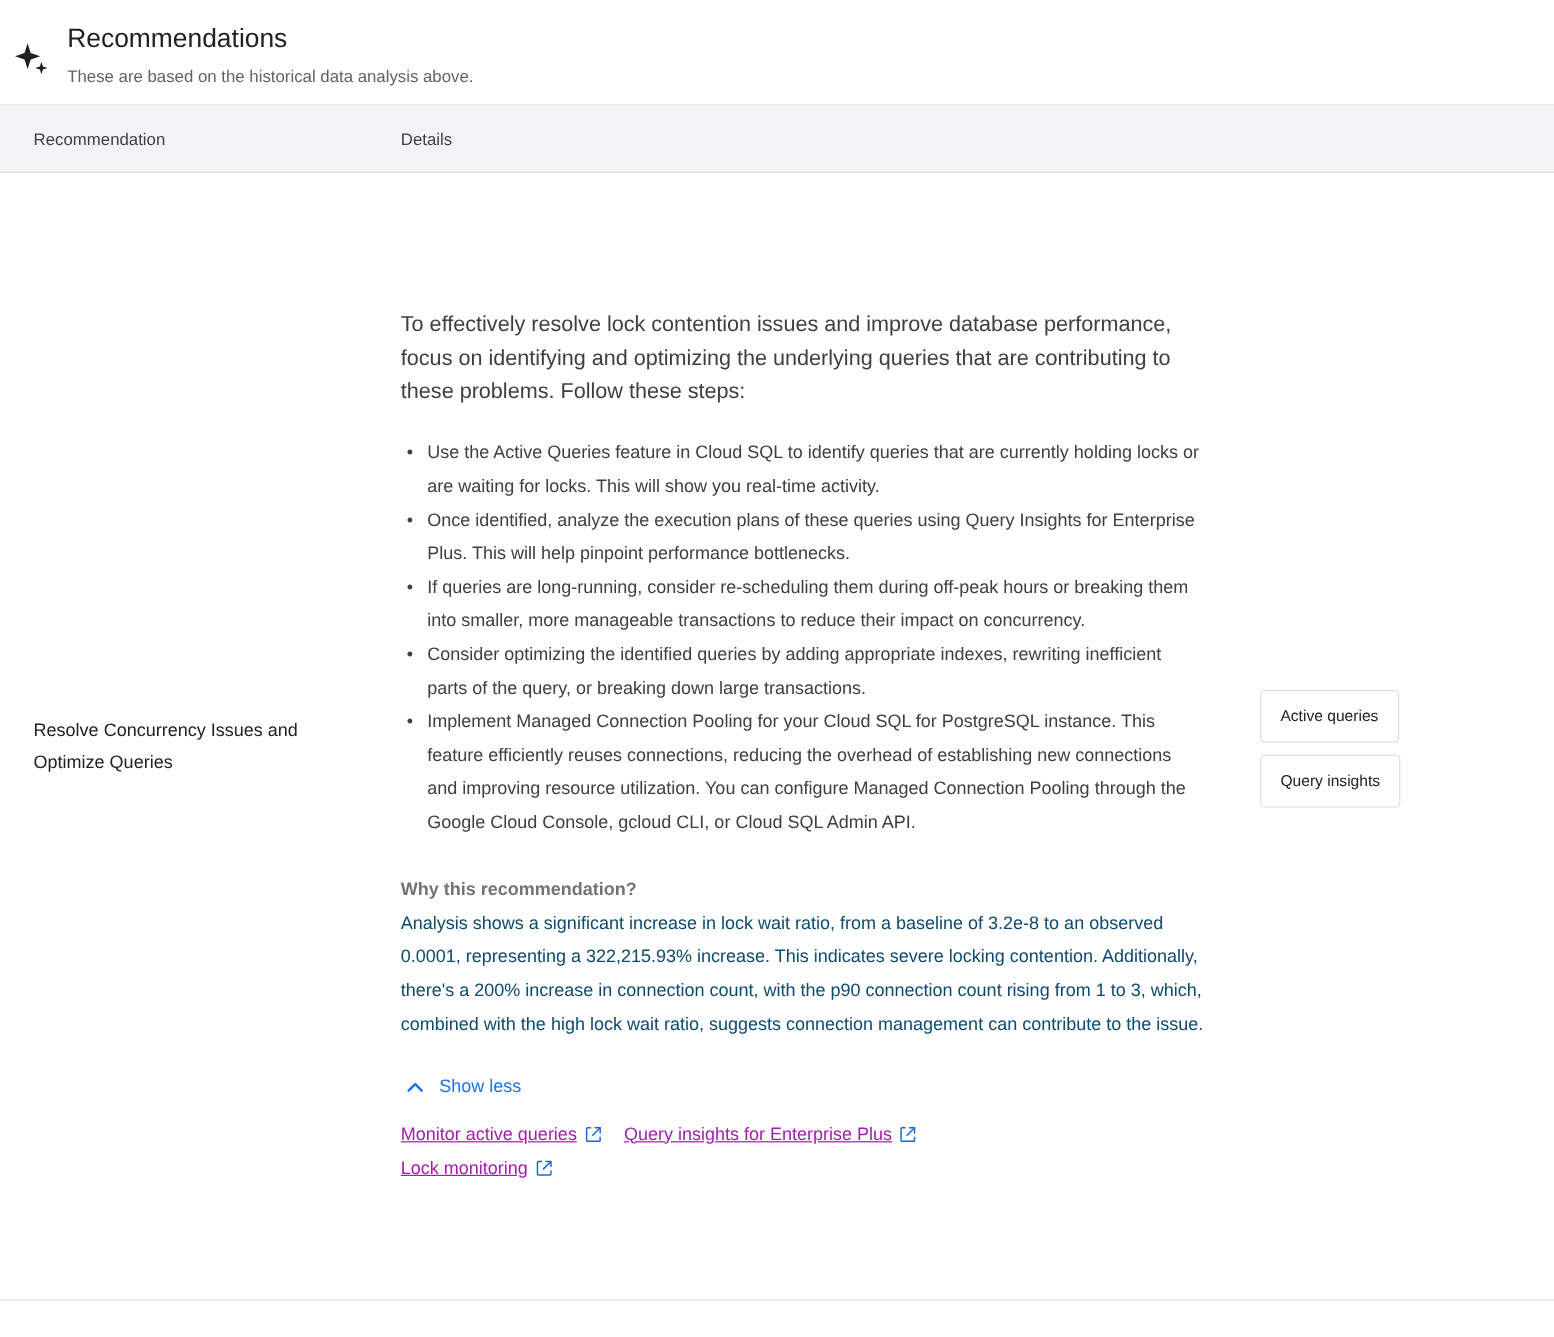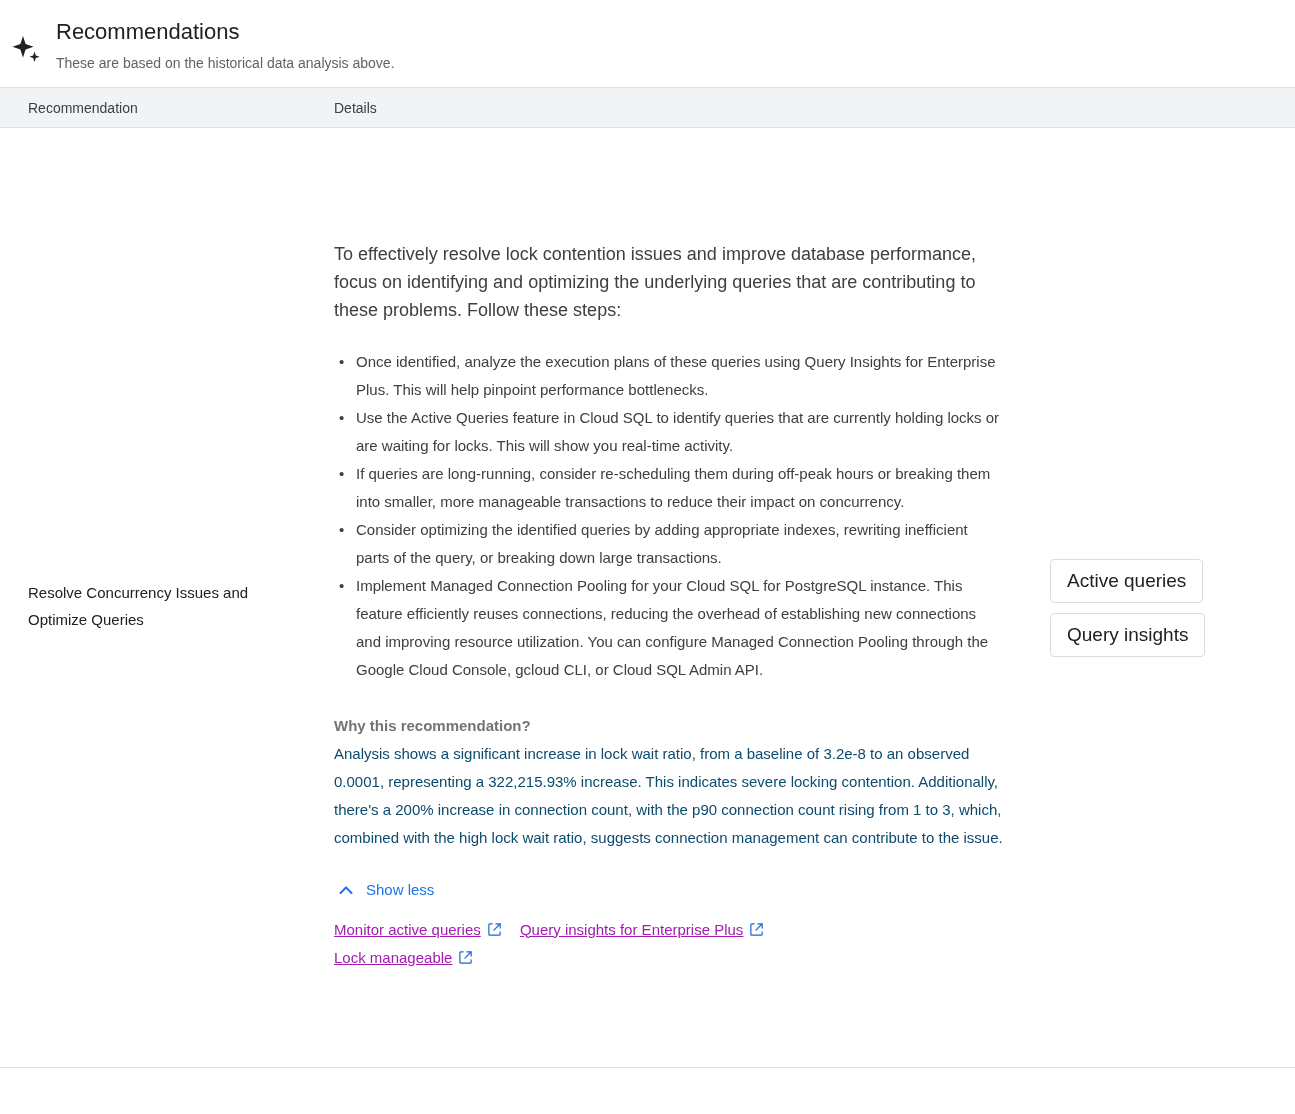--- a/index.html
+++ b/index.html
@@ -55,21 +55,21 @@
   }
 
   
   .table {
     width: 1295px;
     border-top: 1px solid #e0e0e0;
   }
   .table-head {
     display: flex;
     background: #f1f3f4;
-    height: 40px;
+    height: 56px;
     align-items: center;
     border-bottom: 1px solid #e0e0e0;
   }
   .col-rec {
     width: 334px;
     min-width: 334px;
     padding-left: 28px;
   }
   .col-details {
     flex: 1;
@@ -203,21 +203,21 @@
     margin-left: 6px;
     display: inline-flex;
     align-items: center;
   }
 
   .action-btn {
     border: 1px solid #dadce0;
     border-radius: 4px;
     background: #fff;
     color: #202124;
-    font-size: 19px;
+    font-size: 13px;
     font-family: "Liberation Sans", sans-serif;
     padding: 0 16px;
     height: 44px;
     line-height: 34px;
     cursor: pointer;
     white-space: nowrap;
   }
 </style>
 </head>
 <body>
@@ -246,22 +246,22 @@
     </div>
 
     <div class="table-row">
 
       <div class="cell-rec">Resolve Concurrency Issues and Optimize Queries</div>
 
       <div class="cell-details">
         <p class="intro-para">To effectively resolve lock contention issues and improve database performance, focus on identifying and optimizing the underlying queries that are contributing to these problems. Follow these steps:</p>
 
         <ul class="steps">
+          <li>Use the Active Queries feature in Cloud SQL to identify queries that are currently holding locks or are waiting for locks. This will show you real-time activity.</li>
           <li>Once identified, analyze the execution plans of these queries using Query Insights for Enterprise Plus. This will help pinpoint performance bottlenecks.</li>
-          <li>Use the Active Queries feature in Cloud SQL to identify queries that are currently holding locks or are waiting for locks. This will show you real-time activity.</li>
           <li>If queries are long-running, consider re-scheduling them during off-peak hours or breaking them into smaller, more manageable transactions to reduce their impact on concurrency.</li>
           <li>Consider optimizing the identified queries by adding appropriate indexes, rewriting inefficient parts of the query, or breaking down large transactions.</li>
           <li>Implement Managed Connection Pooling for your Cloud SQL for PostgreSQL instance. This feature efficiently reuses connections, reducing the overhead of establishing new connections and improving resource utilization. You can configure Managed Connection Pooling through the Google Cloud Console, gcloud CLI, or Cloud SQL Admin API.</li>
         </ul>
 
         <div class="why-title">Why this recommendation?</div>
         <p class="why-body">Analysis shows a significant increase in lock wait ratio, from a baseline of 3.2e-8 to an observed 0.0001, representing a 322,215.93% increase. This indicates severe locking contention. Additionally, there's a 200% increase in connection count, with the p90 connection count rising from 1 to 3, which, combined with the high lock wait ratio, suggests connection management can contribute to the issue.</p>
 
         <div class="show-less">
           <span class="chev">
@@ -288,21 +288,21 @@
             <span class="ext">
               <svg width="15" height="15" viewBox="0 0 16 16" aria-hidden="true">
                 <path d="M6 2 H2.8 A0.8 0.8 0 0 0 2 2.8 V13.2 A0.8 0.8 0 0 0 2.8 14 H13.2 A0.8 0.8 0 0 0 14 13.2 V10" fill="none" stroke="#1967d2" stroke-width="1.3"></path>
                 <path d="M9.5 2 H14 V6.5" fill="none" stroke="#1967d2" stroke-width="1.3" stroke-linecap="round"></path>
                 <path d="M13.6 2.4 L7.4 8.6" fill="none" stroke="#1967d2" stroke-width="1.3" stroke-linecap="round"></path>
               </svg>
             </span>
           </a>
           <br>
           <a class="doc-link">
-            <span>Lock manageable</span>
+            <span>Lock monitoring</span>
             <span class="ext">
               <svg width="15" height="15" viewBox="0 0 16 16" aria-hidden="true">
                 <path d="M6 2 H2.8 A0.8 0.8 0 0 0 2 2.8 V13.2 A0.8 0.8 0 0 0 2.8 14 H13.2 A0.8 0.8 0 0 0 14 13.2 V10" fill="none" stroke="#1967d2" stroke-width="1.3"></path>
                 <path d="M9.5 2 H14 V6.5" fill="none" stroke="#1967d2" stroke-width="1.3" stroke-linecap="round"></path>
                 <path d="M13.6 2.4 L7.4 8.6" fill="none" stroke="#1967d2" stroke-width="1.3" stroke-linecap="round"></path>
               </svg>
             </span>
           </a>
         </div>
       </div>

